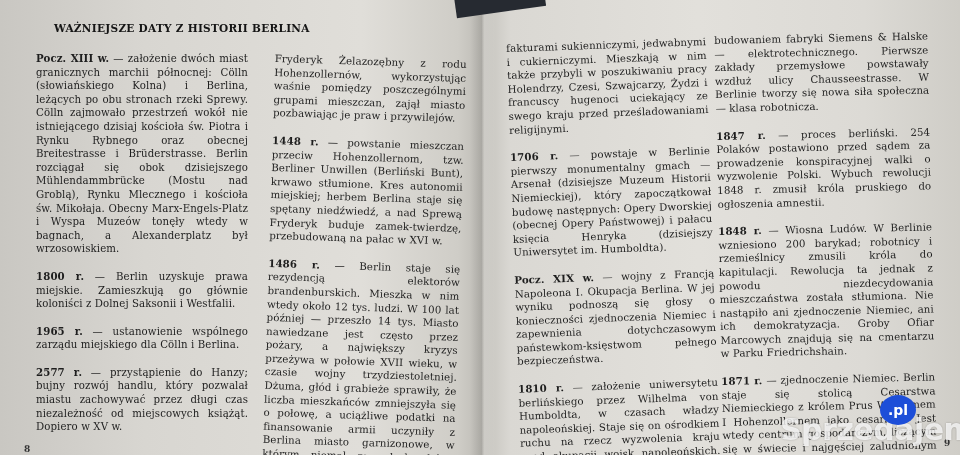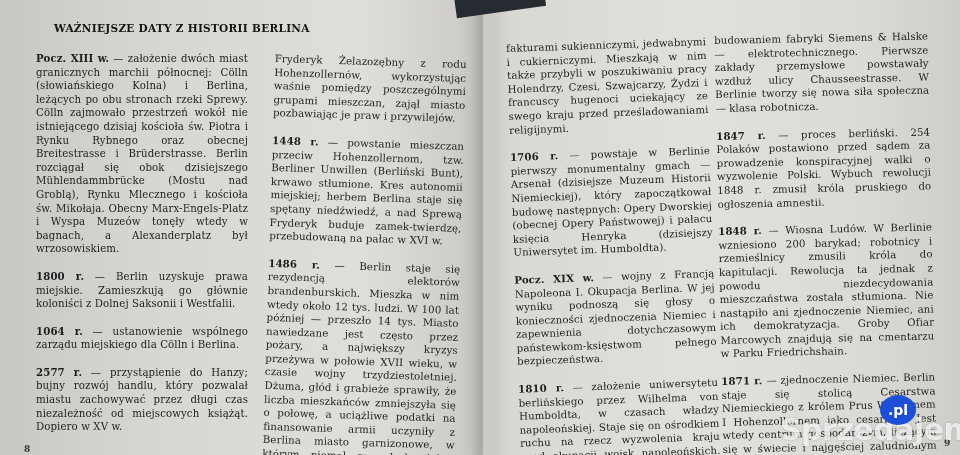--- a/index.html
+++ b/index.html
@@ -56,21 +56,21 @@
   </style>
 </head>
 <body>
 
 <div class="book">
   <div class="page left">
     <div class="heading">WAŻNIEJSZE DATY Z HISTORII BERLINA</div>
     <div class="col" id="lc1" style="left:36px; top:52px; width:212px;">
         <p class="entry"><span class="date">Pocz. XIII w.</span><span> — założenie dwóch miast granicznych marchii północnej: Cölln (słowiańskiego Kolna) i Berlina, leżących po obu stronach rzeki Sprewy. Cölln zajmowało przestrzeń wokół nie istniejącego dzisiaj kościoła św. Piotra i Rynku Rybnego oraz obecnej Breitestrasse i Brüderstrasse. Berlin rozciągał się obok dzisiejszego Mühlendammbrücke (Mostu nad Groblą), Rynku Mlecznego i kościoła św. Mikołaja. Obecny Marx-Engels-Platz i Wyspa Muzeów tonęły wtedy w bagnach, a Alexanderplatz był wrzosowiskiem.</span></p>
         <p class="entry"><span class="date">1800 r.</span><span> — Berlin uzyskuje prawa miejskie. Zamieszkują go głównie koloniści z Dolnej Saksonii i Westfalii.</span></p>
-        <p class="entry"><span class="date">1064 r.</span><span> — ustanowienie wspólnego zarządu miejskiego dla Cölln i Berlina.</span></p>
+        <p class="entry"><span class="date">1965 r.</span><span> — ustanowienie wspólnego zarządu miejskiego dla Cölln i Berlina.</span></p>
         <p class="entry"><span class="date">2577 r.</span><span> — przystąpienie do Hanzy; bujny rozwój handlu, który pozwalał miastu zachowywać przez długi czas niezależność od miejscowych książąt. Dopiero w XV w.</span></p>
       </div>
     <div class="col" id="lc2" style="left:275px; top:52px; width:192px; transform: rotate(1.8deg); transform-origin: left top;">
         <p class="entry"><span>Fryderyk Żelazozębny z rodu Hohenzollernów, wykorzystując waśnie pomiędzy poszczególnymi grupami mieszczan, zajął miasto pozbawiając je praw i przywilejów.</span></p>
         <p class="entry"><span class="date">1448 r.</span><span> — powstanie mieszczan przeciw Hohenzollernom, tzw. Berliner Unwillen (Berliński Bunt), krwawo stłumione. Kres autonomii miejskiej; herbem Berlina staje się spętany niedźwiedź, a nad Sprewą Fryderyk buduje zamek-twierdzę, przebudowaną na pałac w XVI w.</span></p>
         <p class="entry"><span class="date">1486 r.</span><span> — Berlin staje się rezydencją elektorów brandenburskich. Mieszka w nim wtedy około 12 tys. ludzi. W 100 lat później — przeszło 14 tys. Miasto nawiedzane jest często przez pożary, a największy kryzys przeżywa w połowie XVII wieku, w czasie wojny trzydziestoletniej. Dżuma, głód i grabieże sprawiły, że liczba mieszkańców zmniejszyła się o połowę, a uciążliwe podatki na finansowanie armii uczyniły z Berlina miasto garnizonowe, w którym niemal zamarł handel i rzemiosło.</span></p>
       </div>
     <div class="page-num" style="left:24px; top:444px;">8</div>
   </div>
 

